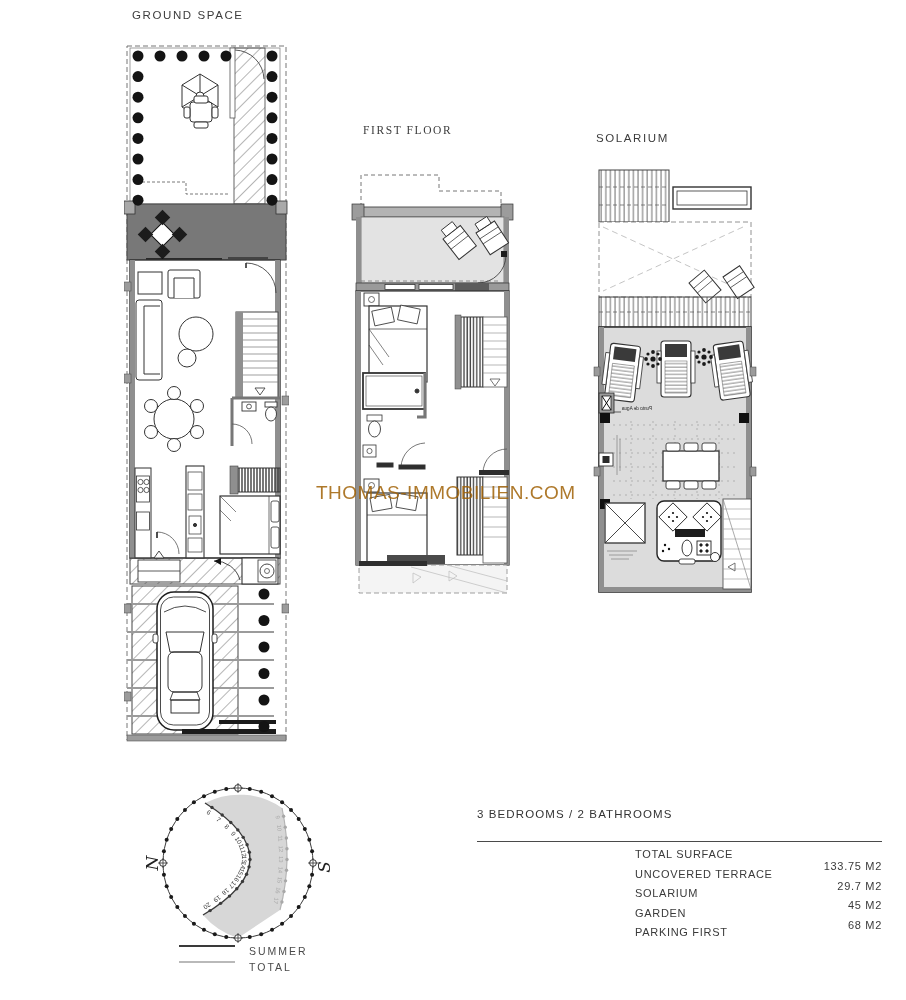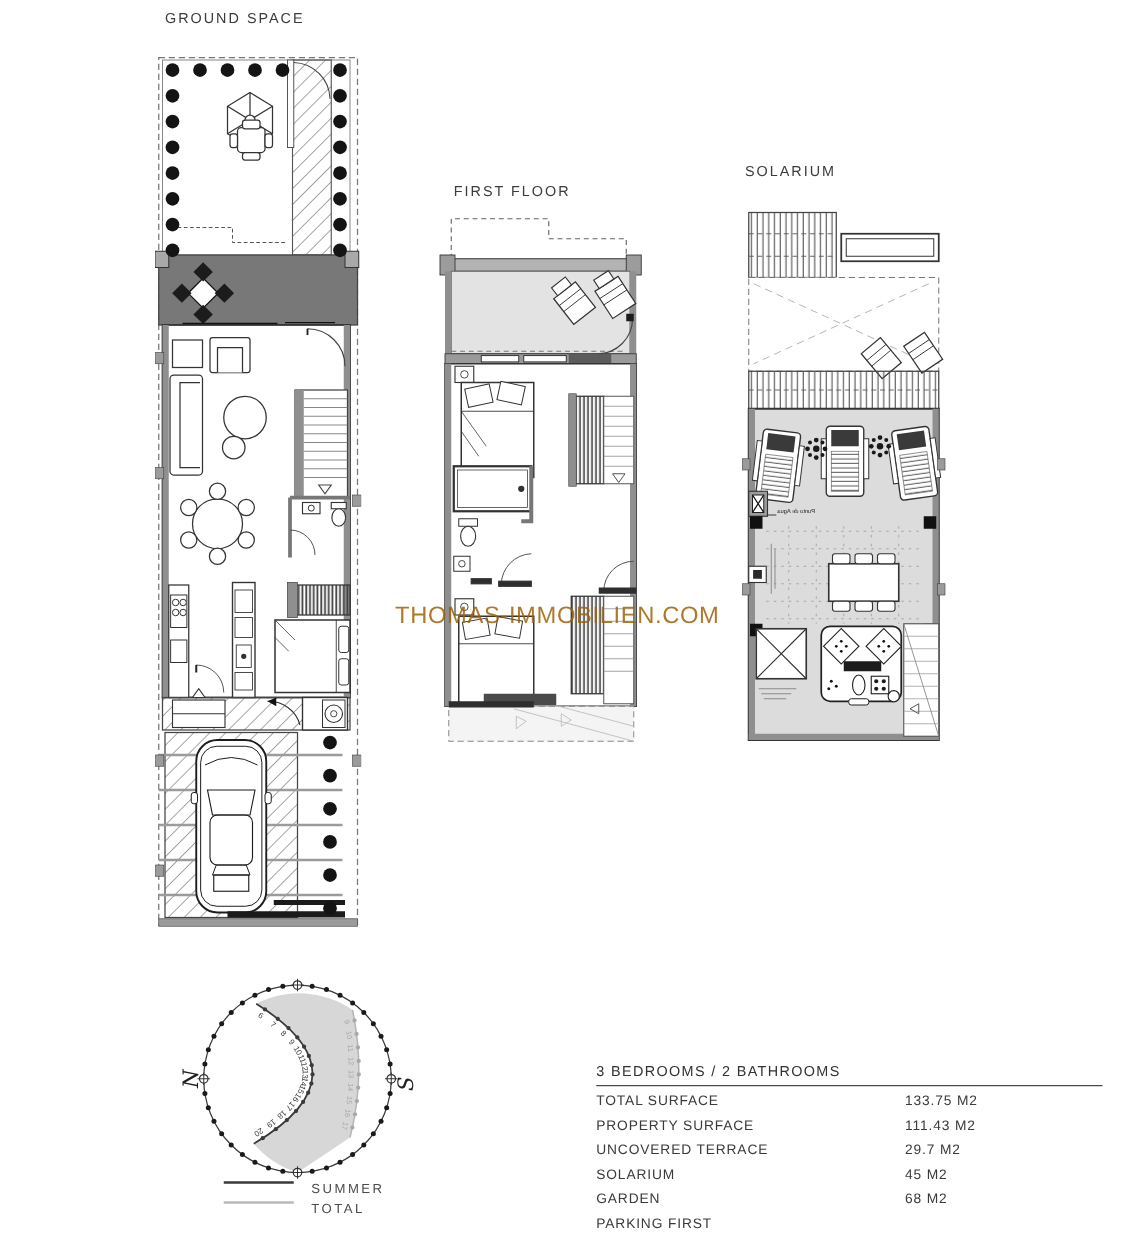--- a/index.html
+++ b/index.html
@@ -4,41 +4,41 @@
 <style>
   html,body{margin:0;padding:0;background:#fff;}
   #canvas{position:relative;width:906px;height:1000px;background:#ffffff;overflow:hidden;
           font-family:"Liberation Sans",sans-serif;color:#3a3a3a;}
   .plan-label{position:absolute;font-size:11.5px;letter-spacing:1.6px;color:#3c3c3c;}
   .abs{position:absolute;}
   #watermark{position:absolute;left:316px;top:482px;font-size:19px;color:#a16207;
              letter-spacing:.5px;opacity:.85;z-index:20;white-space:nowrap;}
   
   #specs{position:absolute;left:477px;top:808px;width:405px;}
-  #specs .hdr{font-size:11.5px;letter-spacing:1.1px;color:#333;padding-bottom:4px;
-              border-bottom:1px solid #4a4a4a;margin-top:44px;}
+  #specs .hdr{font-size:11.5px;letter-spacing:1.1px;color:#333;padding-bottom:21px;
+              border-bottom:1px solid #4a4a4a;}
   #specs .rows{margin-top:6px;}
-  .spec-row{display:flex;height:19.5px;align-items:flex-start;font-size:11px;letter-spacing:.7px;}
+  .spec-row{display:flex;height:19.5px;align-items:flex-end;font-size:11px;letter-spacing:.7px;flex-direction:column;}
   .spec-row .lbl{width:247px;}
   .spec-row .val{flex:1;}
   
   #sun-legend{position:absolute;left:179px;top:945px;}
   .legend-row{display:flex;align-items:flex-start;height:16px;}
   .legend-line{display:inline-block;width:56px;margin-right:14px;}
   .legend-label{font-size:10.5px;letter-spacing:2px;color:#4a4a4a;}
   svg text{font-family:"Liberation Sans",sans-serif;}
   .ns{font-family:"DejaVu Serif",serif;font-style:italic;font-size:17px;fill:#222;}
 </style>
 </head>
 <body>
 
 <div id="canvas">
 
   <div class="plan-label" style="left:132px;top:9px;">GROUND SPACE</div>
-  <div class="plan-label" style="left:363px;top:148px;">FIRST FLOOR</div>
+  <div class="plan-label" style="left:363px;top:124px;font-family:Liberation Serif, serif;">FIRST FLOOR</div>
   <div class="plan-label" style="left:596px;top:132px;">SOLARIUM</div>
 
   <div id="watermark">THOMAS-IMMOBILIEN.COM</div>
 
   <svg class="abs" style="left:124px;top:44px;" width="165" height="700" viewBox="0 0 165 700">
     <defs>
       <pattern id="gHatch" width="9" height="9" patternTransform="rotate(45)" patternUnits="userSpaceOnUse">
         <line x1="0" y1="0" x2="0" y2="9" stroke="#5e5e5e" stroke-width="0.9"></line>
       </pattern>
       <pattern id="gVdense" width="3" height="6" patternUnits="userSpaceOnUse">
@@ -716,24 +716,20 @@
     </div>
 
   <div id="specs">
     <div class="hdr">3 BEDROOMS / 2 BATHROOMS</div>
     <div class="rows" id="spec-rows">
         <div class="spec-row">
           <span class="lbl">TOTAL SURFACE</span>
           <span class="val">133.75 M2</span>
         </div>
         <div class="spec-row">
-          <span class="lbl">PROPERTY SURFACE</span>
-          <span class="val">111.43 M2</span>
-        </div>
-        <div class="spec-row">
           <span class="lbl">UNCOVERED TERRACE</span>
           <span class="val">29.7 M2</span>
         </div>
         <div class="spec-row">
           <span class="lbl">SOLARIUM</span>
           <span class="val">45 M2</span>
         </div>
         <div class="spec-row">
           <span class="lbl">GARDEN</span>
           <span class="val">68 M2</span>

